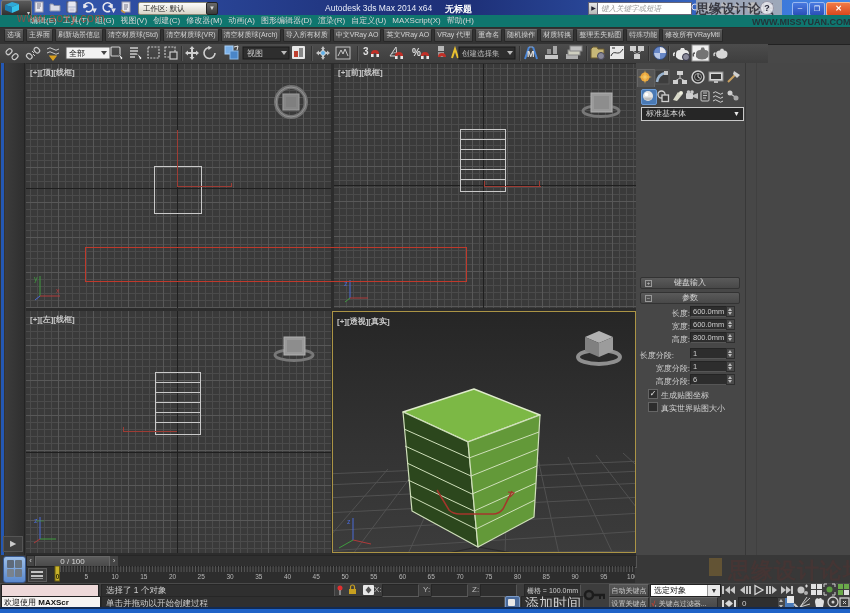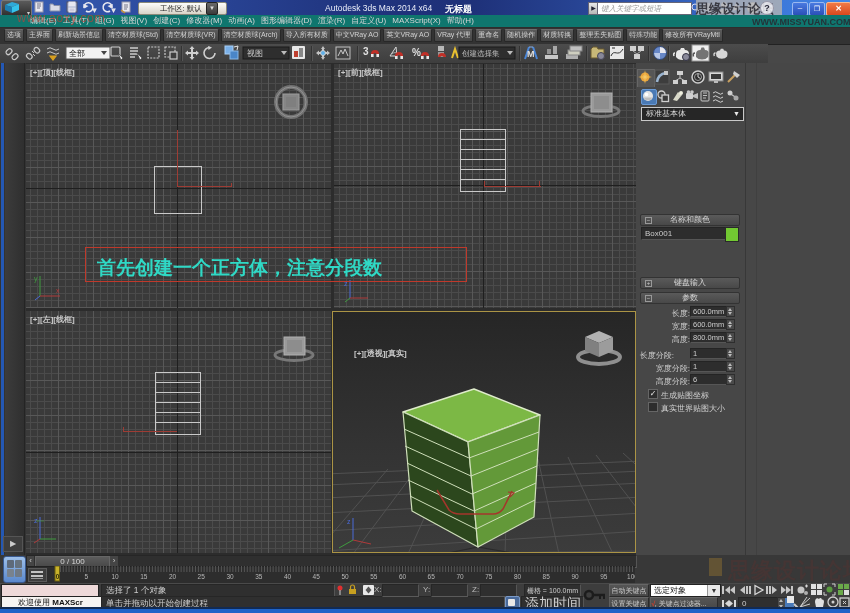--- a/index.html
+++ b/index.html
@@ -62,21 +62,21 @@
           <path d="M11,2 l-1.5,4.5 l-4,-2.5 z" fill="#e8e8f0" stroke="none"></path>
           <text x="10" y="10" font-size="6" fill="#ccc">▾</text>
         </g>
       <g transform="translate(89,1)">
           <rect x="1" y="0" width="8" height="10" fill="#e8e8f0" stroke="#99a"></rect>
           <path d="M3,3 h4 M3,5 h4 M3,7 h3" stroke="#778"></path>
           <path d="M0,8 l4,3" stroke="#c09030" stroke-width="1.5"></path>
         </g>
     </g>
   </svg>
-  <div class="abs" style="left:138px;top:1.5px;width:66px;height:11px;background:linear-gradient(#fdfdfb,#d8d4c8);border:1px solid #8a8a7a;border-radius:2px;color:#222;font-size:7.5px;line-height:11px;padding-left:21px;">工作区: 默认</div>
+  <div class="abs" style="left:138px;top:1.5px;width:66px;height:11px;background:linear-gradient(#fdfdfb,#d8d4c8);border:1px solid #8a8a7a;border-radius:2px;color:#222;font-size:7.5px;line-height:11px;padding-left:4px;">工作区: 默认</div>
   <div class="abs" style="left:206px;top:1.5px;width:10px;height:11px;background:linear-gradient(#6a6a6a,#3a3a3a);border:1px solid #222;border-radius:2px;color:#ddd;font-size:6px;text-align:center;line-height:11px;">▼</div>
   <div class="abs" style="left:325px;top:3px;color:#e8ecf8;font-size:8.5px;">Autodesk 3ds Max  2014 x64</div>
   <div class="abs" style="left:445px;top:2.5px;color:#ffffff;font-size:9px;font-weight:bold;">无标题</div>
   <div class="abs" style="left:588px;top:2px;width:9px;height:11px;background:linear-gradient(#e8e8e8,#b8b8b8);border:1px solid #667;color:#223;font-size:6px;text-align:center;line-height:11px;">▶</div>
   <div class="abs" style="left:597px;top:2px;width:90px;height:11px;background:#fff;border:1px solid #667;color:#999;font-size:7.5px;font-style:italic;line-height:11px;padding-left:3px;">键入关键字或短语</div>
   <svg class="abs" style="left:690px;top:2px;" width="72" height="12">
     <g stroke="#dde" fill="none">
       <circle cx="5" cy="5" r="3"></circle>
         <path d="M7,7 l3,3"></path>
       <path d="M17,9 a5,4 0 1,1 4,-1 l1,3 z" fill="#dde" stroke="none" opacity="0.8"></path>
@@ -420,25 +420,24 @@
         <polygon points="280,25 266,31 266,45 280,39" fill="#9c9c9c"></polygon>
       </g>
 
       <g>
         <line x1="20" y1="228" x2="20" y2="206" stroke="#4a6ad8" stroke-width="1"></line>
         <line x1="20" y1="228" x2="38" y2="232" stroke="#b03a3a" stroke-width="1"></line>
         <line x1="20" y1="228" x2="6" y2="236" stroke="#3f9b3f" stroke-width="1"></line>
         <text x="14" y="212" fill="#4a6ad8" font-size="7">z</text>
       </g>
     </svg>
-    <div class="vplabel" style="left:21px;top:4px;margin-top:32px;">[+][透视][真实]</div>
+    <div class="vplabel" style="left:4px;top:4px;">[+][透视][真实]</div>
   </div>
 
   <div class="abs" style="left:59px;top:184px;width:380px;height:33px;border:1px solid #c0392b;"></div>
-  <div class="abs" style="left:71px;top:192px;color:#2fd9c5;font-size:19px;font-weight:bold;white-space:nowrap;letter-spacing:0px;">首先创建一个正方体，注意分段数</div>
 </div>
 
 <div class="abs" style="left:636px;top:63px;width:214px;height:492px;background:#474747;">
   <div class="abs" style="left:109px;top:0;width:1px;height:492px;background:#383838;"></div>
   <div class="abs" style="left:120px;top:0;width:1px;height:492px;background:#404040;"></div>
 
   <div class="abs" style="left:0px;top:6px;width:106px;height:17px;">
     <div class="abs" style="left:1px;top:0;width:16px;height:17px;background:#565656;border:1px solid #666;border-bottom:none;"></div>
     <svg class="abs" style="left:0;top:0" width="106" height="17">
       <g>
@@ -505,25 +504,20 @@
           <circle cx="3" cy="3" r="2.5" fill="#d0d0d0"></circle>
           <circle cx="9" cy="8" r="2.5" fill="#a8a8a8"></circle>
           <path d="M4.5,4.5 L7.5,6.5" stroke="#c0c0c0" stroke-width="1.3"></path>
         </g>
     </svg>
   </div>
 
   <div class="abs" style="left:5px;top:44px;width:97px;height:12px;background:#262626;border:1px solid #c9c9c9;color:#d8d8d8;font-size:8px;line-height:12px;padding-left:4px;">标准基本体<span style="position:absolute;right:3px;top:0px;color:#e8e8e8;font-size:7px;">▼</span></div>
 
 
-  <div class="abs" style="left:2px;top:151px;width:104px;height:30px;">
-    <div class="rollhead" style="top:0;"><span style="position:absolute;left:4px;top:2px;width:5px;height:5px;border:1px solid #999;line-height:4px;font-size:6px;color:#ccc;">−</span>名称和颜色</div>
-    <div class="field" style="left:3px;top:13px;width:80px;height:11px;line-height:11px;padding-left:3px;">Box001</div>
-    <div class="abs" style="left:87px;top:13px;width:12px;height:13px;background:#72c832;border:1px solid #2a2a2a;"></div>
-  </div>
 
 
   <div class="abs" style="left:2px;top:214px;width:104px;height:12px;">
     <div class="rollhead" style="top:0;"><span style="position:absolute;left:4px;top:2px;width:5px;height:5px;border:1px solid #999;line-height:4px;font-size:6px;color:#ccc;">+</span>键盘输入</div>
   </div>
 
   <div class="abs" style="left:2px;top:229px;width:104px;height:120px;">
     <div class="rollhead" style="top:0;"><span style="position:absolute;left:4px;top:2px;width:5px;height:5px;border:1px solid #999;line-height:4px;font-size:6px;color:#ccc;">−</span>参数</div>
     <div class="abs" style="left:0;top:14px;width:104px;color:#cfcfcf;font-size:8px;">
       <div class="abs" style="right:52px;top:2px;">长度:</div>
@@ -596,21 +590,21 @@
     </g>
   <g stroke="#575757">
     <path d="M31.5,0 v6 M34.38,0 v6 M37.25,0 v6 M40.12,0 v6 M43.0,0 v6 M45.88,0 v6 M48.75,0 v6 M51.62,0 v6 M54.5,0 v6 M57.38,0 v6 M60.25,0 v6 M63.12,0 v6 M66.0,0 v6 M68.88,0 v6 M71.75,0 v6 M74.62,0 v6 M77.5,0 v6 M80.38,0 v6 M83.25,0 v6 M86.12,0 v6 M89.0,0 v6 M91.88,0 v6 M94.75,0 v6 M97.62,0 v6 M100.5,0 v6 M103.38,0 v6 M106.25,0 v6 M109.12,0 v6 M112.0,0 v6 M114.88,0 v6 M117.75,0 v6 M120.62,0 v6 M123.5,0 v6 M126.38,0 v6 M129.25,0 v6 M132.12,0 v6 M135.0,0 v6 M137.88,0 v6 M140.75,0 v6 M143.62,0 v6 M146.5,0 v6 M149.38,0 v6 M152.25,0 v6 M155.12,0 v6 M158.0,0 v6 M160.88,0 v6 M163.75,0 v6 M166.62,0 v6 M169.5,0 v6 M172.38,0 v6 M175.25,0 v6 M178.12,0 v6 M181.0,0 v6 M183.88,0 v6 M186.75,0 v6 M189.62,0 v6 M192.5,0 v6 M195.38,0 v6 M198.25,0 v6 M201.12,0 v6 M204.0,0 v6 M206.88,0 v6 M209.75,0 v6 M212.62,0 v6 M215.5,0 v6 M218.38,0 v6 M221.25,0 v6 M224.12,0 v6 M227.0,0 v6 M229.88,0 v6 M232.75,0 v6 M235.62,0 v6 M238.5,0 v6 M241.38,0 v6 M244.25,0 v6 M247.12,0 v6 M250.0,0 v6 M252.88,0 v6 M255.75,0 v6 M258.62,0 v6 M261.5,0 v6 M264.38,0 v6 M267.25,0 v6 M270.12,0 v6 M273.0,0 v6 M275.88,0 v6 M278.75,0 v6 M281.62,0 v6 M284.5,0 v6 M287.38,0 v6 M290.25,0 v6 M293.12,0 v6 M296.0,0 v6 M298.88,0 v6 M301.75,0 v6 M304.62,0 v6 M307.5,0 v6 M310.38,0 v6 M313.25,0 v6 M316.12,0 v6 M319.0,0 v6 M321.88,0 v6 M324.75,0 v6 M327.62,0 v6 M330.5,0 v6 M333.38,0 v6 M336.25,0 v6 M339.12,0 v6 M342.0,0 v6 M344.88,0 v6 M347.75,0 v6 M350.62,0 v6 M353.5,0 v6 M356.38,0 v6 M359.25,0 v6 M362.12,0 v6 M365.0,0 v6 M367.88,0 v6 M370.75,0 v6 M373.62,0 v6 M376.5,0 v6 M379.38,0 v6 M382.25,0 v6 M385.12,0 v6 M388.0,0 v6 M390.88,0 v6 M393.75,0 v6 M396.62,0 v6 M399.5,0 v6 M402.38,0 v6 M405.25,0 v6 M408.12,0 v6 M411.0,0 v6 M413.88,0 v6 M416.75,0 v6 M419.62,0 v6 M422.5,0 v6 M425.38,0 v6 M428.25,0 v6 M431.12,0 v6 M434.0,0 v6 M436.88,0 v6 M439.75,0 v6 M442.62,0 v6 M445.5,0 v6 M448.38,0 v6 M451.25,0 v6 M454.12,0 v6 M457.0,0 v6 M459.88,0 v6 M462.75,0 v6 M465.62,0 v6 M468.5,0 v6 M471.38,0 v6 M474.25,0 v6 M477.12,0 v6 M480.0,0 v6 M482.88,0 v6 M485.75,0 v6 M488.62,0 v6 M491.5,0 v6 M494.38,0 v6 M497.25,0 v6 M500.12,0 v6 M503.0,0 v6 M505.88,0 v6 M508.75,0 v6 M511.62,0 v6 M514.5,0 v6 M517.38,0 v6 M520.25,0 v6 M523.12,0 v6 M526.0,0 v6 M528.88,0 v6 M531.75,0 v6 M534.62,0 v6 M537.5,0 v6 M540.38,0 v6 M543.25,0 v6 M546.12,0 v6 M549.0,0 v6 M551.88,0 v6 M554.75,0 v6 M557.62,0 v6 M560.5,0 v6 M563.38,0 v6 M566.25,0 v6 M569.12,0 v6 M572.0,0 v6 M574.88,0 v6 M577.75,0 v6 M580.62,0 v6 M583.5,0 v6 M586.38,0 v6 M589.25,0 v6 M592.12,0 v6 M595.0,0 v6 M597.88,0 v6 M600.75,0 v6 M603.62,0 v6 M606.5,0 v6"></path>
   </g>
   <rect x="29" y="0" width="4.5" height="15" fill="#c8b22a" stroke="#6a5e10"></rect>
     <text x="31.5" y="13" text-anchor="middle" font-size="6.5" fill="#332f08" font-family="Liberation Sans" font-weight="bold">0</text>
 </svg>
 
 <div class="abs" style="left:0;top:583px;width:850px;height:26px;background:#3d3d3d;border-top:1px solid #4a4a4a;"></div>
 <div class="abs" style="left:1px;top:584px;width:96px;height:11px;background:#eed9d9;border:1px solid #222;"></div>
-<div class="abs" style="left:1px;top:596px;width:96px;height:12px;background:#f6f4f2;border:1px solid #222;color:#111;font-size:8px;line-height:12px;padding-left:16px;white-space:nowrap;overflow:hidden;">欢迎使用 <b>MAXScr</b></div>
+<div class="abs" style="left:1px;top:596px;width:96px;height:12px;background:#f6f4f2;border:1px solid #222;color:#111;font-size:8px;line-height:12px;padding-left:2px;white-space:nowrap;overflow:hidden;">欢迎使用 <b>MAXScr</b></div>
 <div class="abs sunk" style="left:101px;top:584px;width:232px;height:11px;"></div>
 <div class="abs" style="left:106px;top:585px;color:#ccc;font-size:8.5px;">选择了 1 个对象</div>
 <div class="abs sunk" style="left:101px;top:596px;width:402px;height:12px;"></div>
 <div class="abs" style="left:106px;top:598px;color:#ccc;font-size:8.5px;">单击并拖动以开始创建过程</div>
 
 <svg class="abs" style="left:336px;top:584px;" width="40" height="12">
   <circle cx="4" cy="4" r="2.5" fill="#e03030"></circle>
     <line x1="4" y1="6" x2="4" y2="11" stroke="#d0d0d0"></line>
   <rect x="13" y="5" width="7" height="5" fill="#c8a020"></rect>
     <path d="M14.5,5 v-2 a2,2 0 0,1 4,0 v2" fill="none" stroke="#c8a020" stroke-width="1.2"></path>

